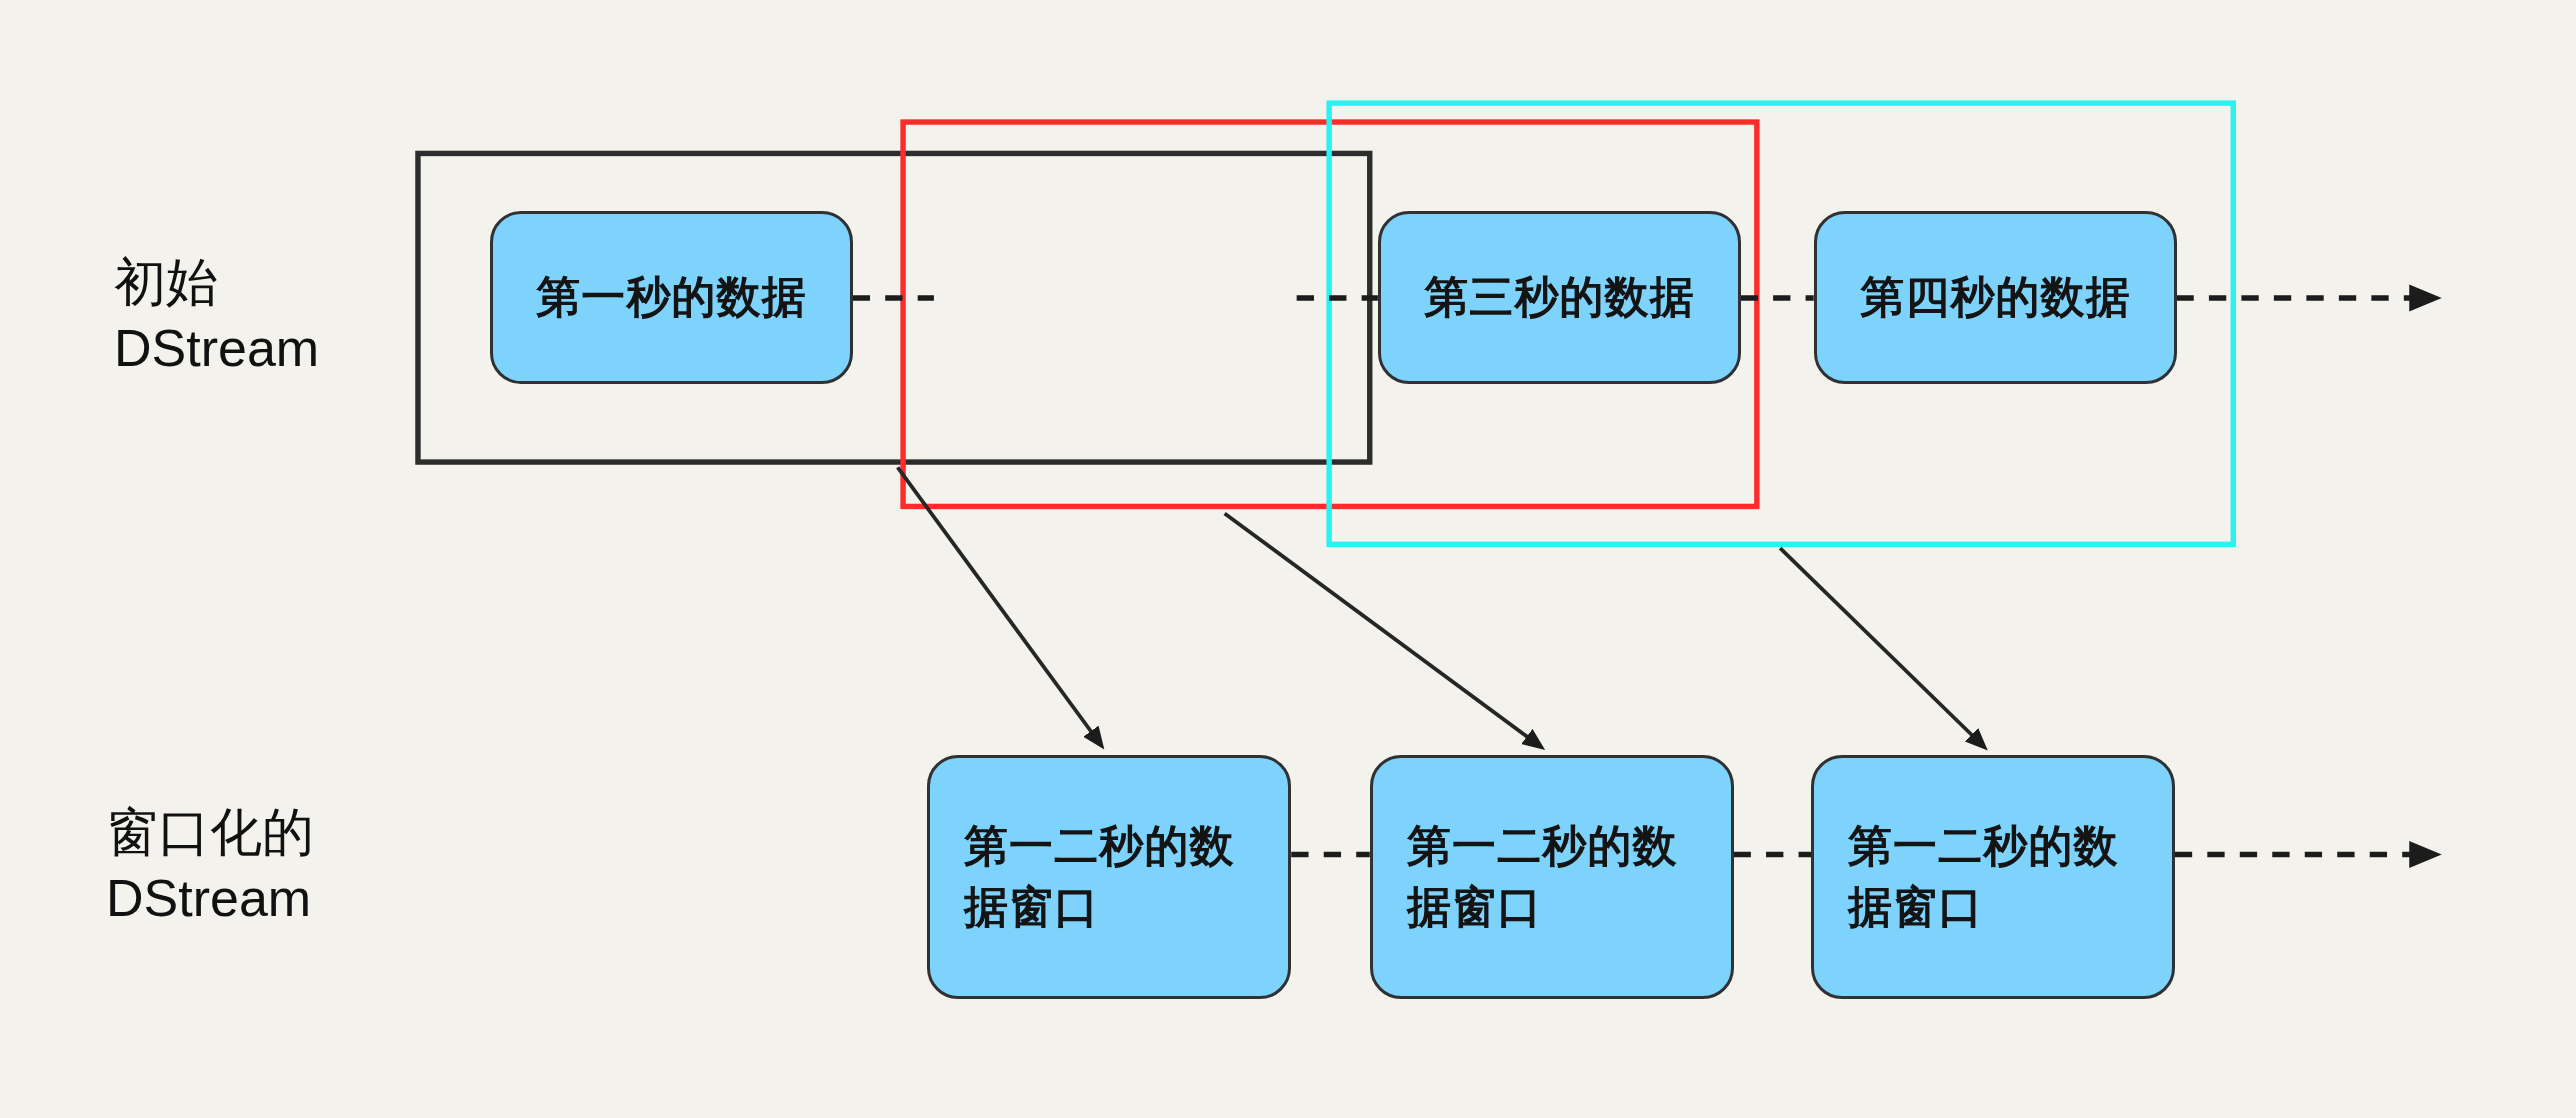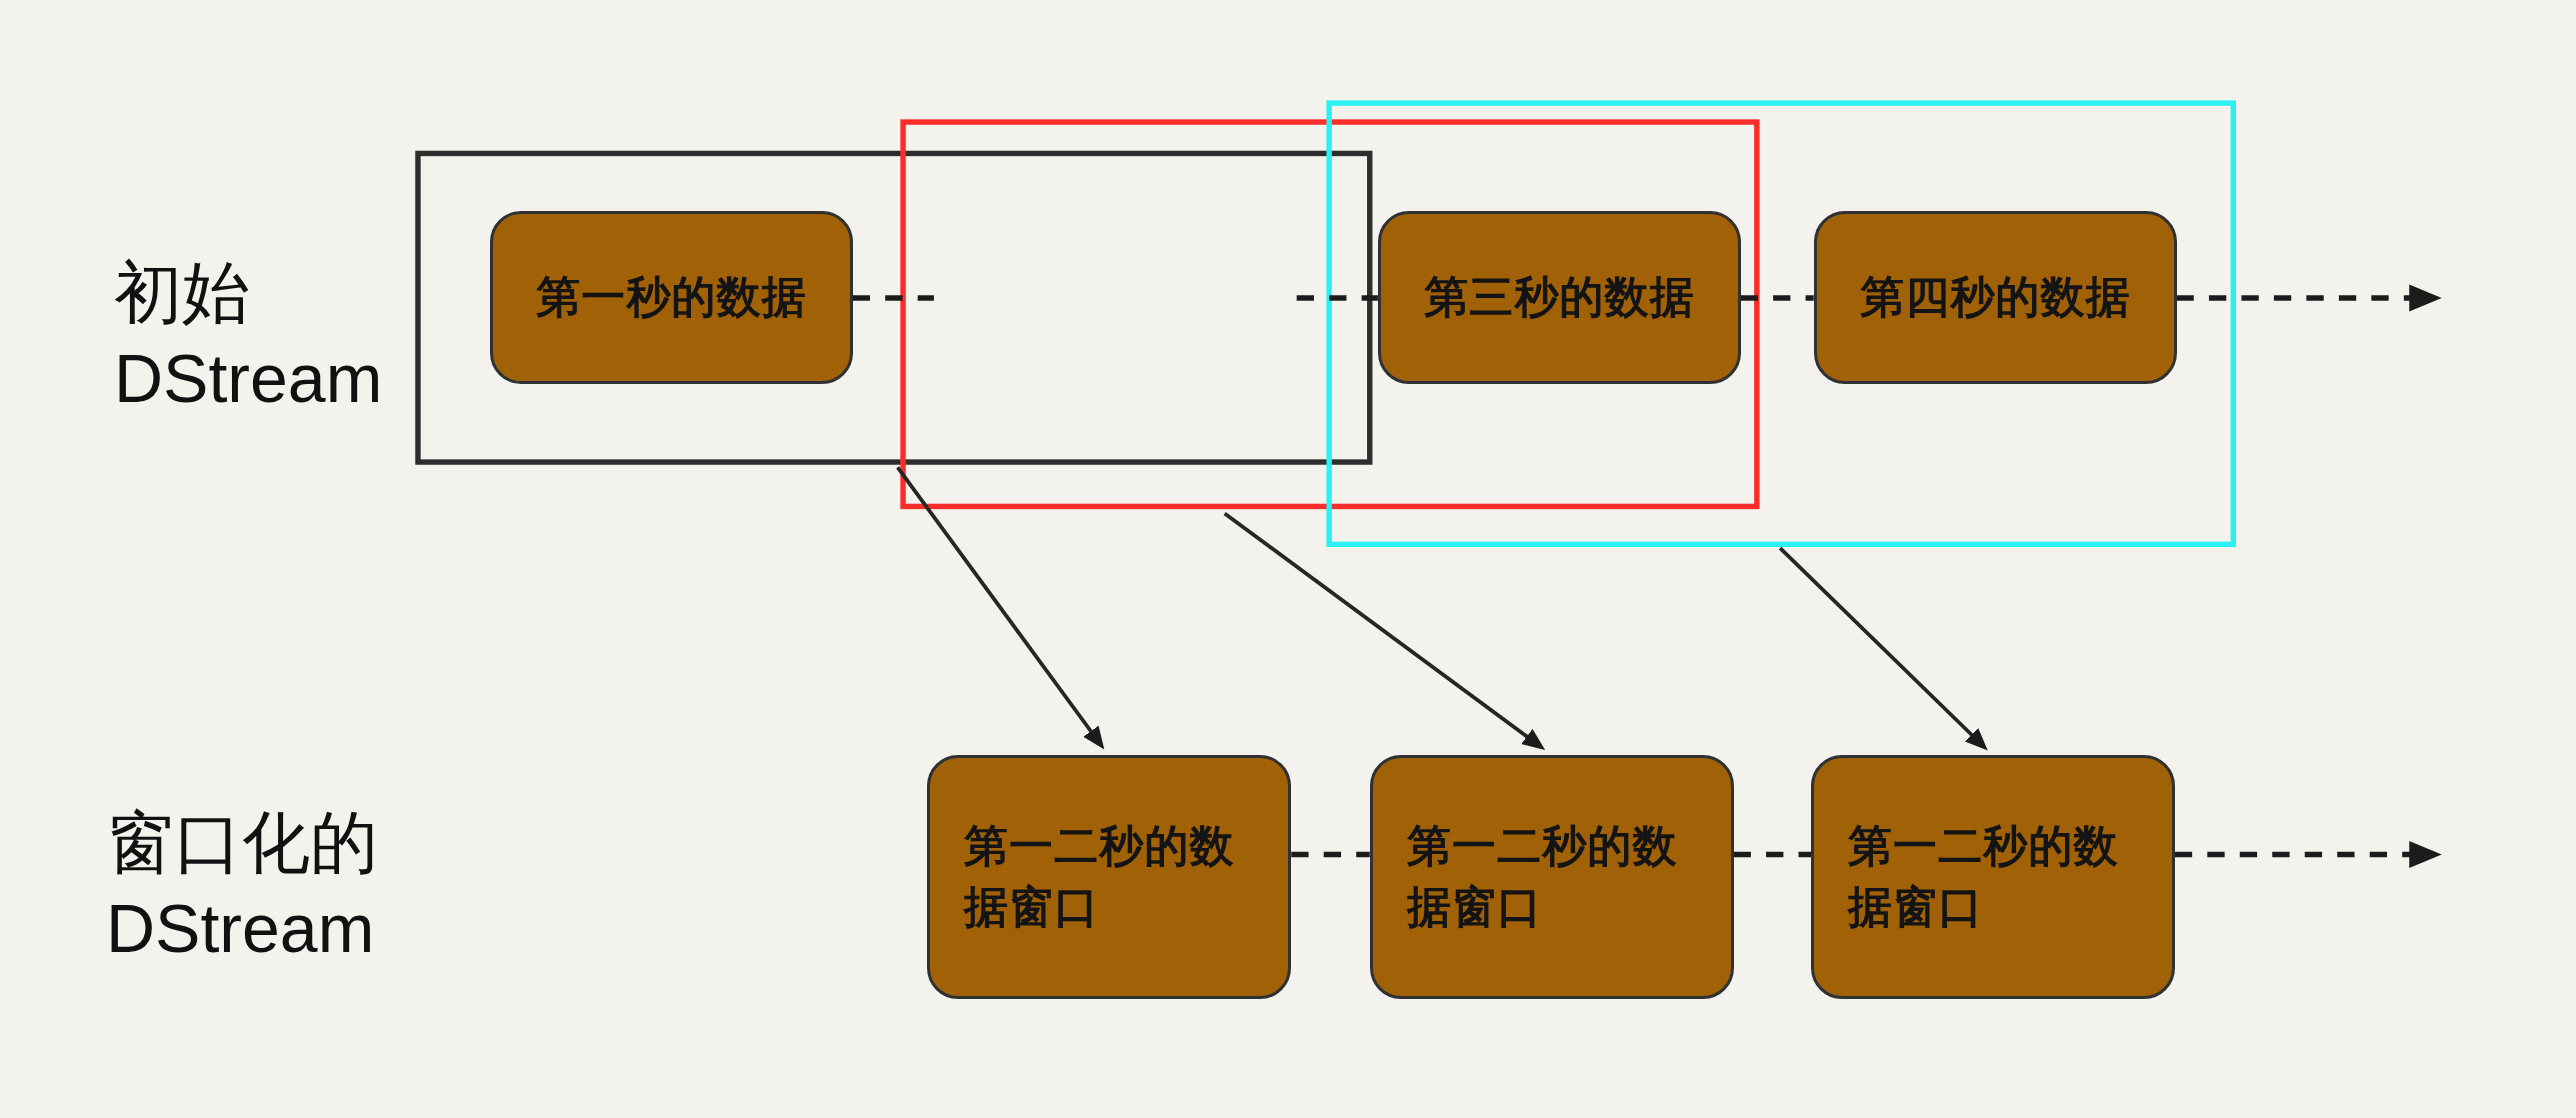--- a/index.html
+++ b/index.html
@@ -18,21 +18,21 @@
   }
   .lines-layer {
     position: absolute;
     left: 0; top: 0;
     width: 2576px;
     height: 1119px;
     z-index: 1;
   }
   .node {
     position: absolute;
-    background: #a16207;
+    background: #7dd3fc;
     border: 3.8px solid #2f3133;
     border-radius: 31px;
     display: flex;
     align-items: center;
     justify-content: center;
     box-sizing: border-box;
     z-index: 2;
   }
   .node-label {
     font-size: 44px;
@@ -50,21 +50,21 @@
   }
   .node.bottom-node .node-label {
     text-align: left;
     width: 282px;
     margin-left: 34px;
     white-space: normal;
     word-break: break-all;
   }
   .row-label {
     position: absolute;
-    font-size: 68px;
+    font-size: 52px;
     font-weight: 400;
     line-height: 1.26;
     color: #111;
     z-index: 2;
   }
   .row-label .lbl-line { display: block; }
   
   .top-node    { top: 211px;  height: 173px; width: 363px; }
   #top-box-1   { left: 490px; }
   #top-box-2   { left: 934px; }

